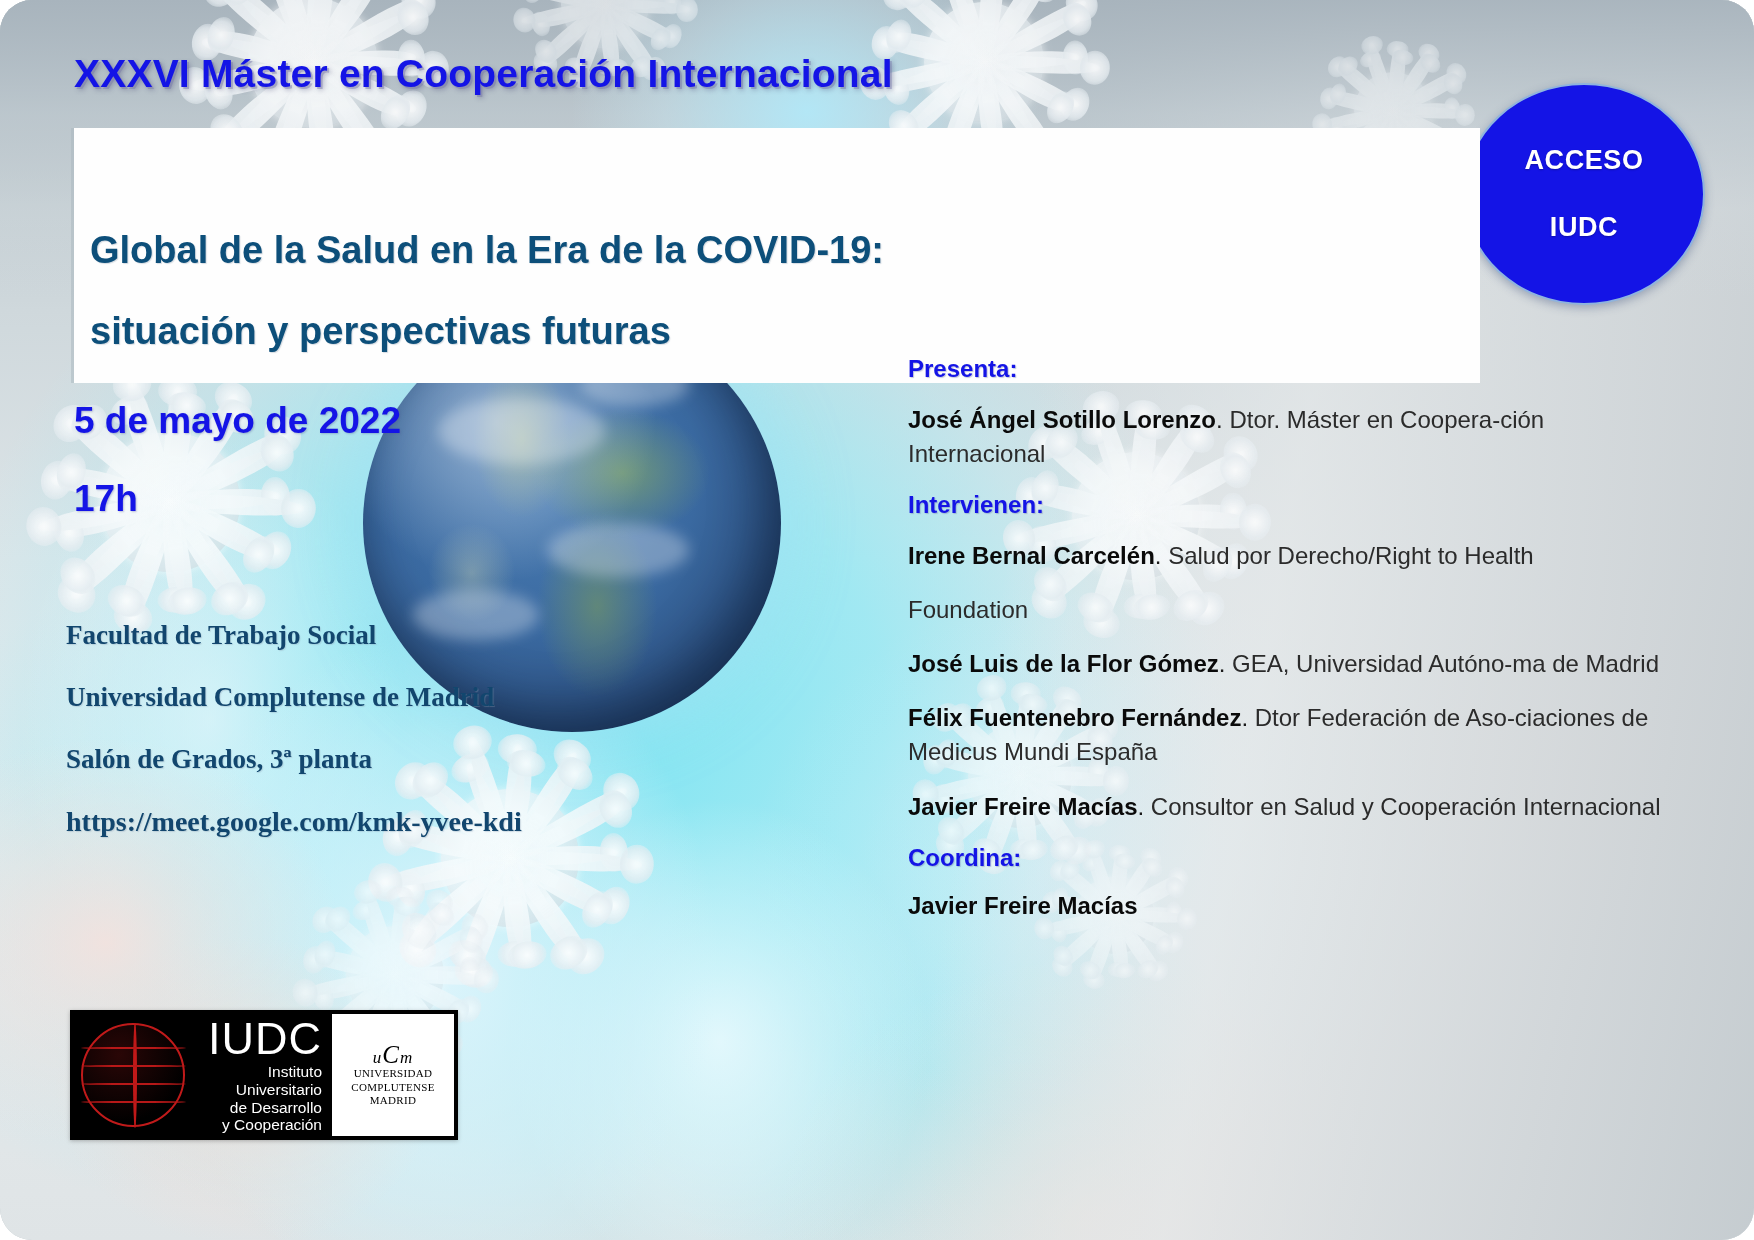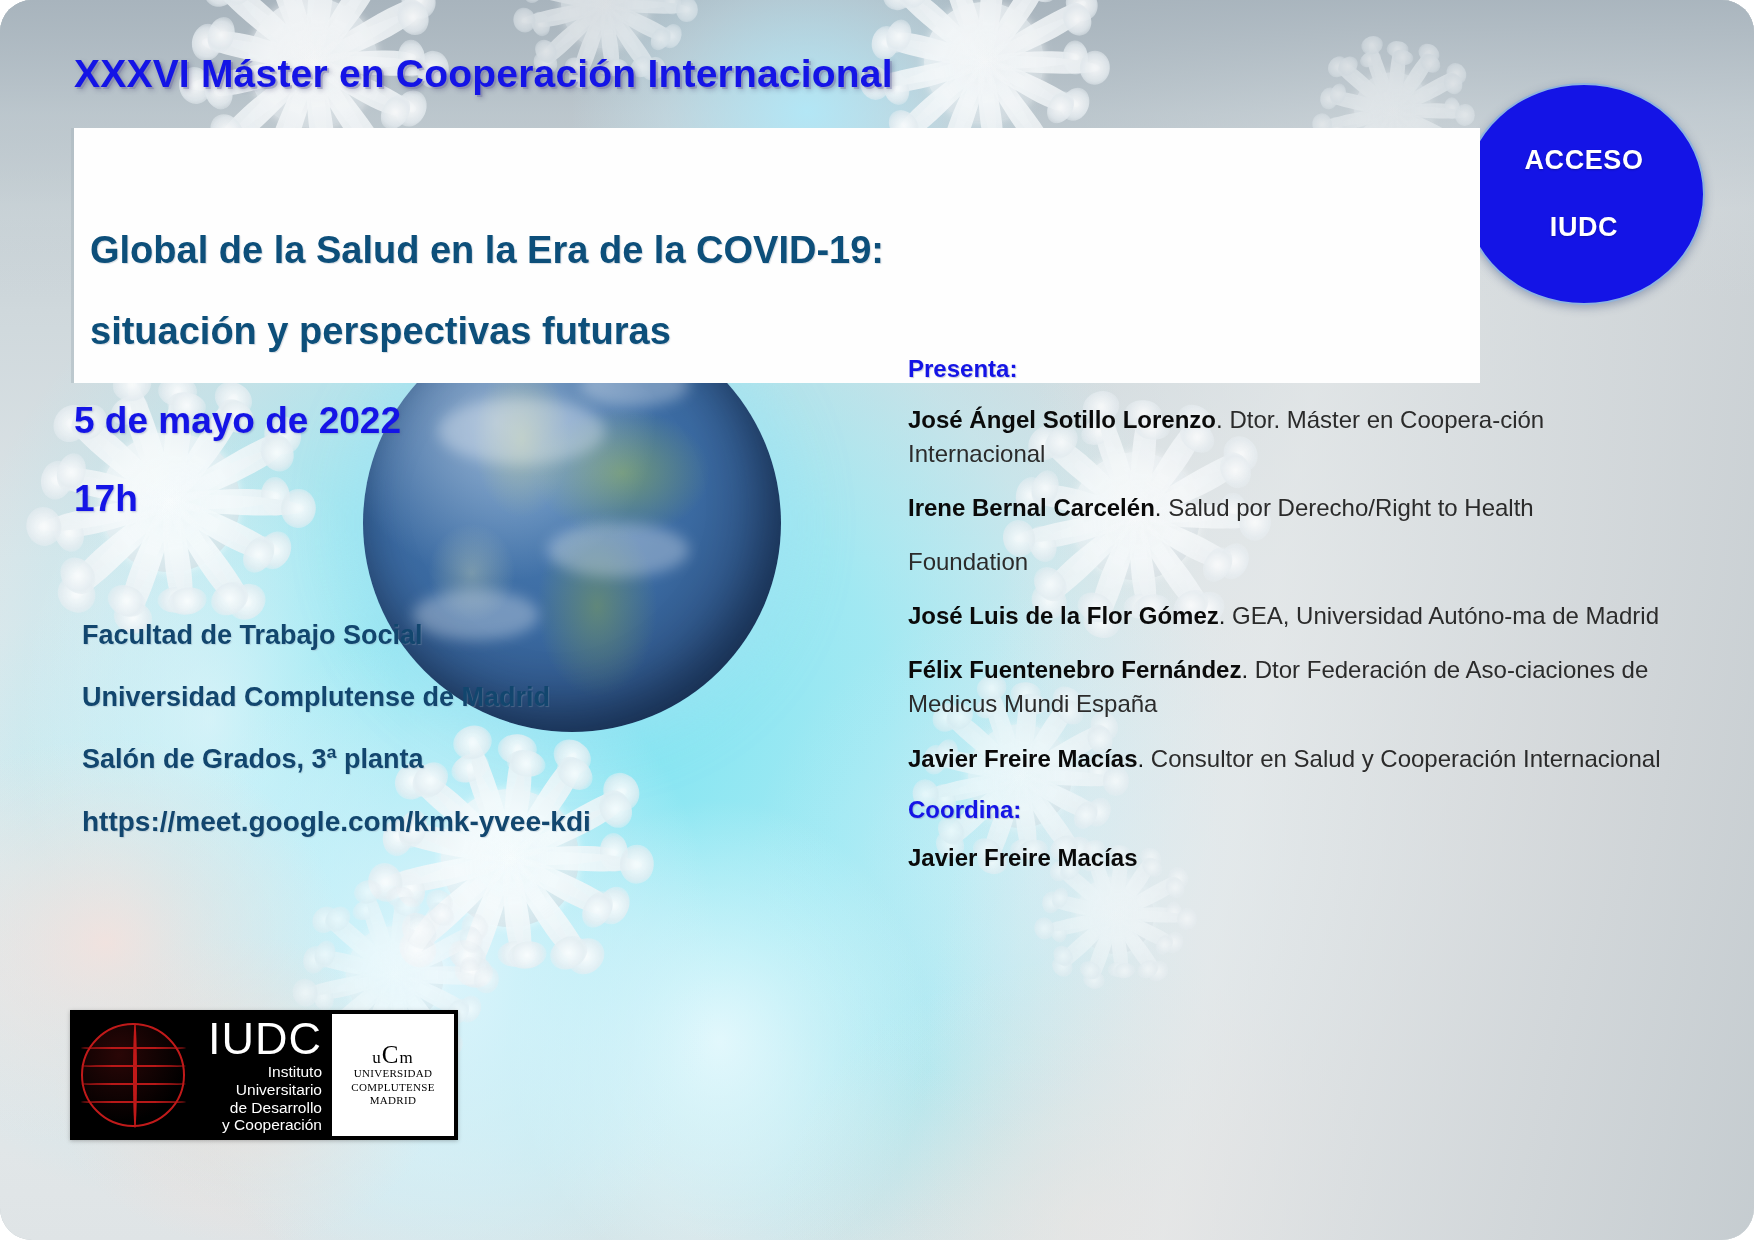--- a/index.html
+++ b/index.html
@@ -129,21 +129,21 @@
   .date-line,.time-line{
     position:absolute;left:74px;
     font-size:37px;font-weight:bold;color:#1414e6;
     text-shadow:1px 1px 2px rgba(80,90,150,.35);
     white-space:nowrap;
   }
   .date-line{top:400px;}
   .time-line{top:478px;}
 
   
-  .venue{position:absolute;left:82px;top:620px;width:760px;}
+  .venue{position:absolute;left:66px;top:620px;width:760px;font-family:Liberation Serif, serif;}
   .venue div{
     font-size:27px;font-weight:bold;color:#12466e;
     margin-bottom:31px;white-space:nowrap;
     text-shadow:1px 1px 1px rgba(140,160,180,.35);
   }
   .venue div.url{font-size:28px;}
 
   
   .logo{
     position:absolute;left:70px;top:1010px;width:388px;height:130px;
@@ -175,21 +175,21 @@
   }
   .logo-text .iudc{
     font-size:45px;font-weight:400;letter-spacing:1px;line-height:1;margin-bottom:2px;
   }
   .logo-text .sub{font-size:15.5px;line-height:1.16;text-align:right;}
   .logo-ucm{
     flex:0 0 122px;background:#fff;color:#000;
     display:flex;flex-direction:column;align-items:center;justify-content:center;
     font-family:"Liberation Serif",serif;margin:4px 4px 4px 0;
   }
-  .logo-ucm .ucm{font-size:25px;letter-spacing:1px;line-height:1;margin-bottom:0;}
+  .logo-ucm .ucm{font-size:25px;letter-spacing:1px;line-height:1;margin-bottom:0;font-style:italic;}
   .logo-ucm .ucm small{font-size:17px;}
   .logo-ucm .ucmsub{font-size:11px;line-height:1.25;text-align:center;letter-spacing:.3px;}
 
   
   .speakers{position:absolute;left:908px;top:355px;width:762px;}
   .sp-head{
     font-size:24px;font-weight:bold;color:#1414e6;
     text-shadow:1px 1px 1px rgba(110,120,170,.4);
     margin:0 0 20px 0;
   }
@@ -564,20 +564,21 @@
       </div>
     </div>
   </div>
 
   <div class="speakers">
     <div class="sp-head">Presenta:</div>
     <div id="presenta-list">
         <div class="sp-item"><b>José Ángel Sotillo Lorenzo</b><span>. </span><span class="desc">Dtor. Máster en Coopera-ción Internacional</span></div>
       </div>
 
+    <div class="sp-head">Intervienen:</div>
     <div id="intervienen-list">
         <div class="sp-item"><b>Irene Bernal Carcelén</b><span>. </span><span class="desc">Salud por Derecho/Right to Health</span></div>
         <div class="sp-item"><span class="desc">Foundation</span></div>
         <div class="sp-item"><b>José Luis de la Flor Gómez</b><span>. </span><span class="desc">GEA, Universidad Autóno-ma de Madrid</span></div>
         <div class="sp-item"><b>Félix Fuentenebro Fernández</b><span>. </span><span class="desc">Dtor Federación de Aso-ciaciones de Medicus Mundi España</span></div>
         <div class="sp-item"><b>Javier Freire Macías</b><span>. </span><span class="desc">Consultor en Salud y Cooperación Internacional</span></div>
       </div>
 
     <div class="sp-head coord">Coordina:</div>
     <div class="sp-name-only">Javier Freire Macías</div>

